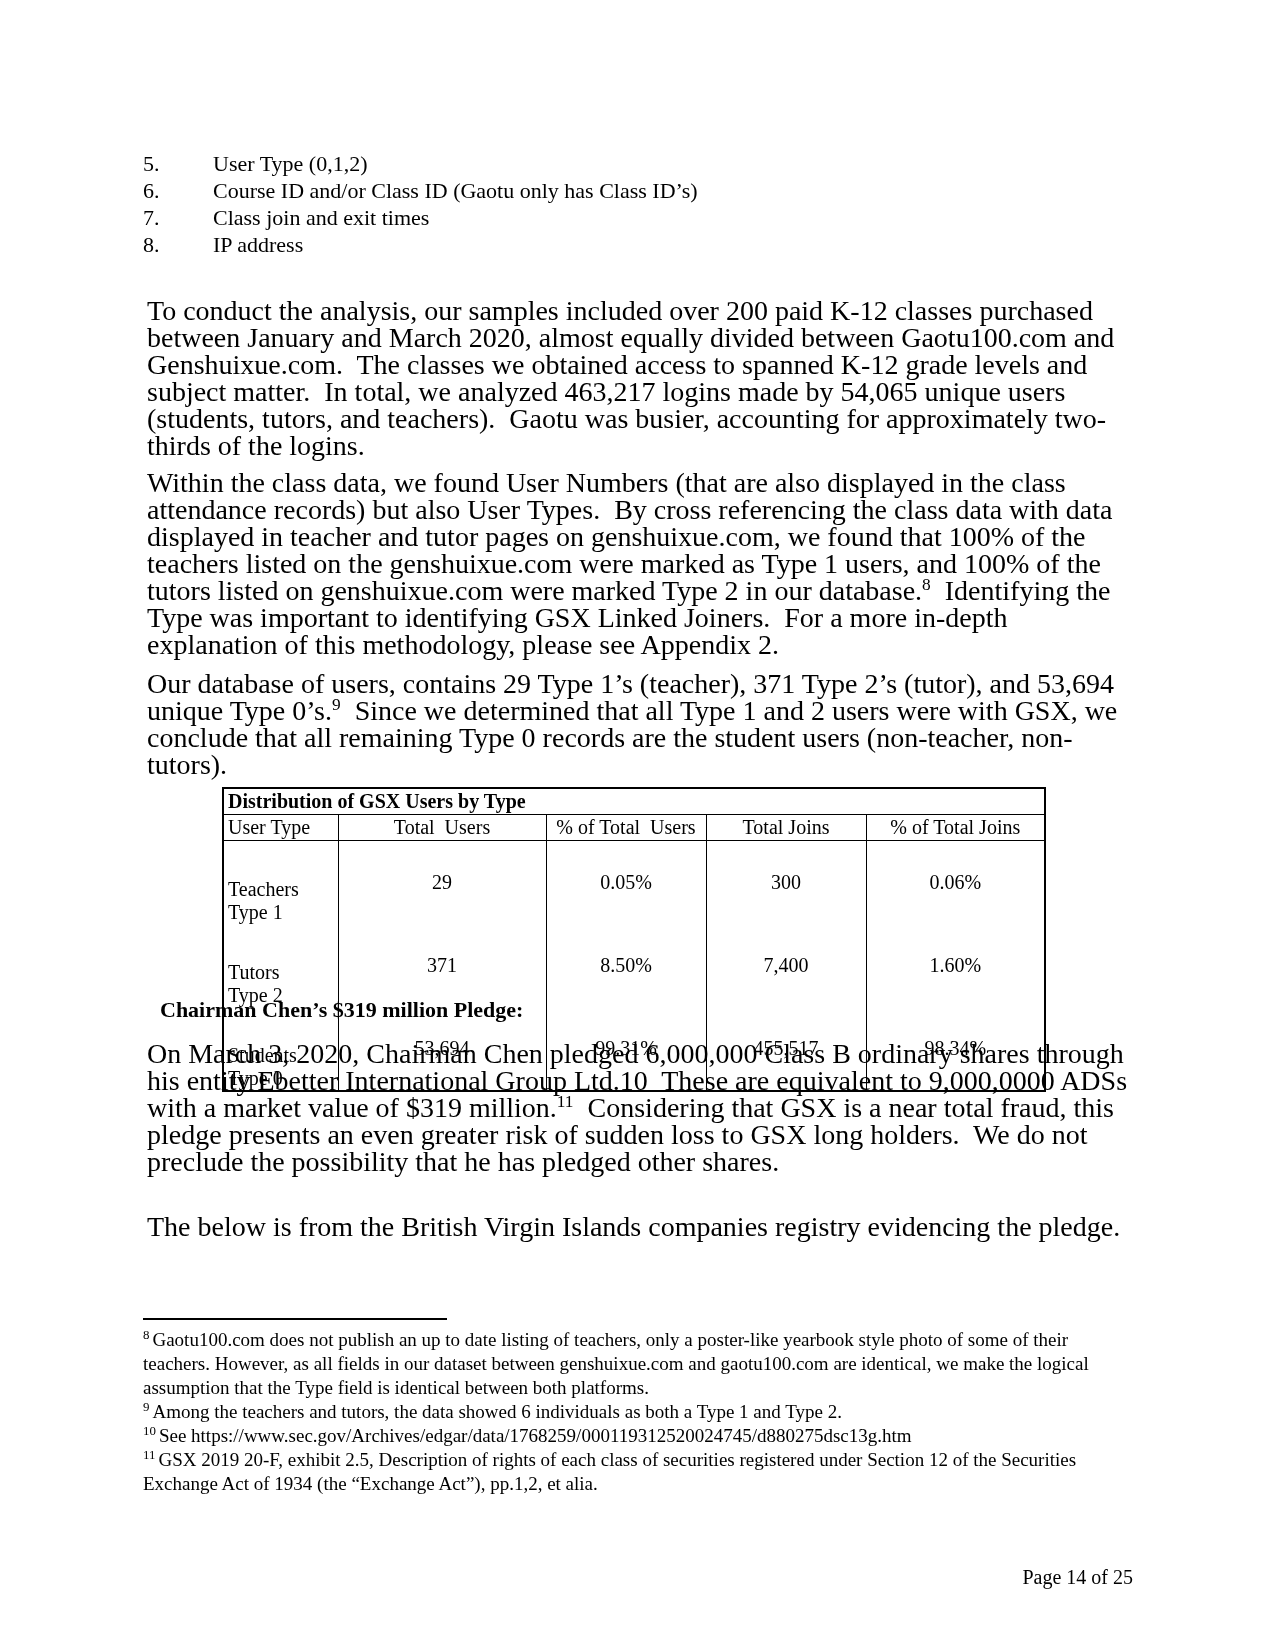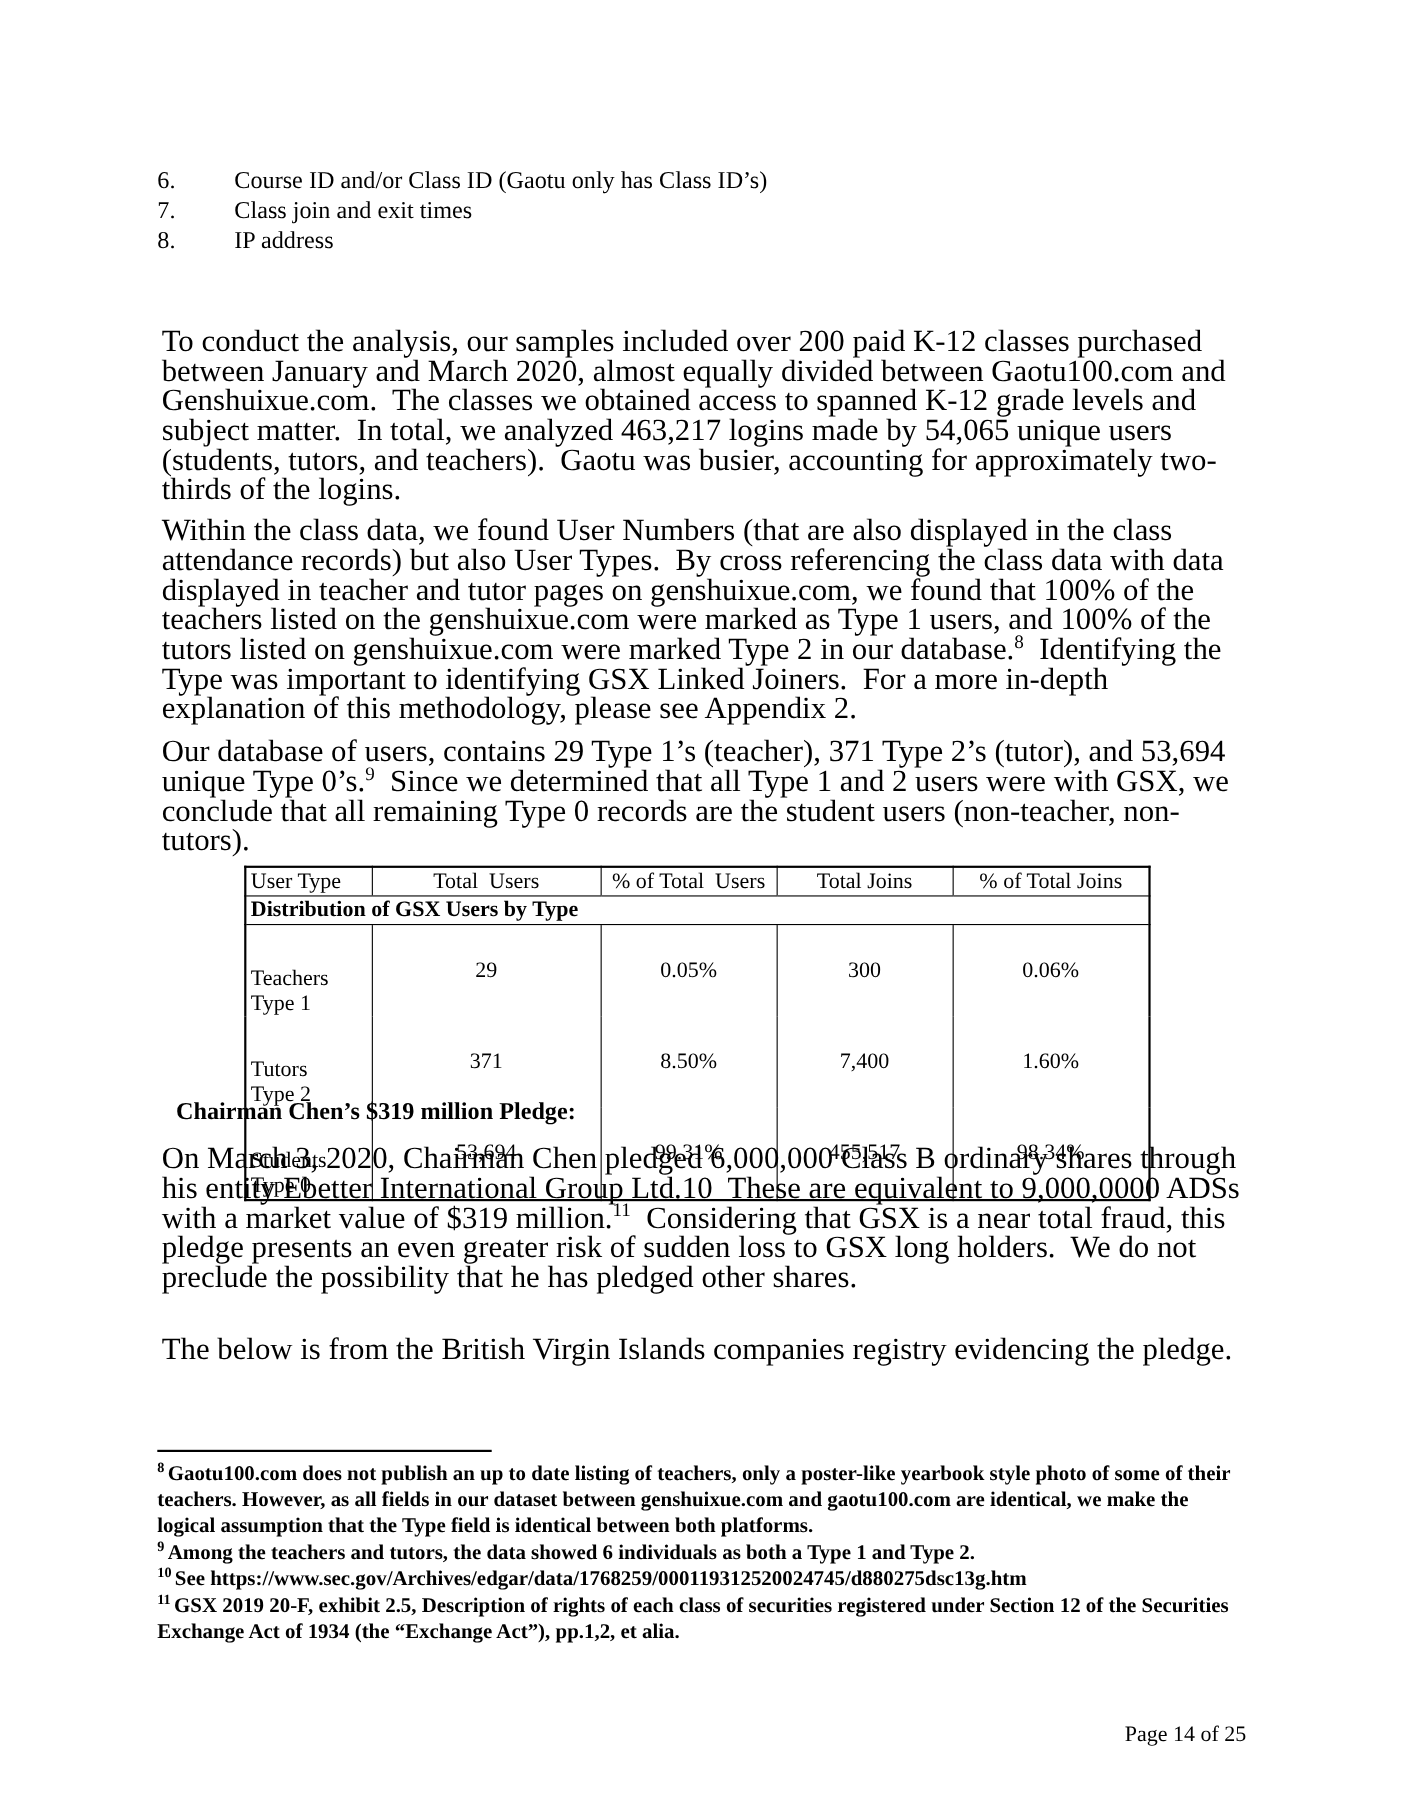--- a/index.html
+++ b/index.html
@@ -41,31 +41,34 @@
   .gsx-table th:first-child { text-align:left; }
   .gsx-table th + th, .gsx-table td + td { border-left:1px solid #000; }
   .gsx-table td { text-align:center; }
   .gsx-table td:first-child { text-align:left; }
   .row-label { display:inline-block; width:88px;margin-top:37px; }
   
   .section-heading { font-size:22px; font-weight:bold; line-height:27px; margin:17px; }
   
   .fn-rule { position:absolute; left:143px; top:1318px; width:304px; border-top:2px solid #000; }
   .footnotes { font-size:19px; line-height:24px; }
-  .footnote { white-space:pre-wrap;font-weight:bold; }
+  .footnote { white-space:pre-wrap; }
   .fn-sup { font-size:0.68em; vertical-align:super; line-height:0; margin-right:3px; }
   
   .page-number { font-size:20px; text-align:right; }
 </style>
 </head>
 <body>
 
 <div class="page">
 
   <div class="abs" style="top:150px;">
+    <div class="list-row">
+      <span class="list-num">5.</span><span>User Type (0,1,2)</span>
+    </div>
     <div class="list-row">
       <span class="list-num">6.</span><span>Course ID and/or Class ID (Gaotu only has Class ID’s)</span>
     </div>
     <div class="list-row">
       <span class="list-num">7.</span><span>Class join and exit times</span>
     </div>
     <div class="list-row">
       <span class="list-num">8.</span><span>IP address</span>
     </div>
   </div>
@@ -79,28 +82,28 @@
   <table class="gsx-table">
     <colgroup>
       <col style="width:115px">
         <col style="width:208px">
         <col style="width:160px">
         <col style="width:160px">
         <col style="width:179px">
     </colgroup>
     <tbody>
         <tr>
+      <td class="title-cell" colspan="5">Distribution of GSX Users by Type</td>
+    </tr>
+    <tr>
       <th>User Type</th>
       <th>Total  Users</th>
       <th>% of Total  Users</th>
       <th>Total Joins</th>
       <th>% of Total Joins</th>
-    </tr>
-    <tr>
-      <td class="title-cell" colspan="5">Distribution of GSX Users by Type</td>
     </tr>
     <tr>
       <td><span class="row-label">Teachers</span><span>Type 1</span></td>
       <td>29</td>
       <td>0.05%</td>
       <td>300</td>
       <td>0.06%</td>
     </tr>
     <tr>
       <td><span class="row-label">Tutors</span><span>Type 2</span></td>

